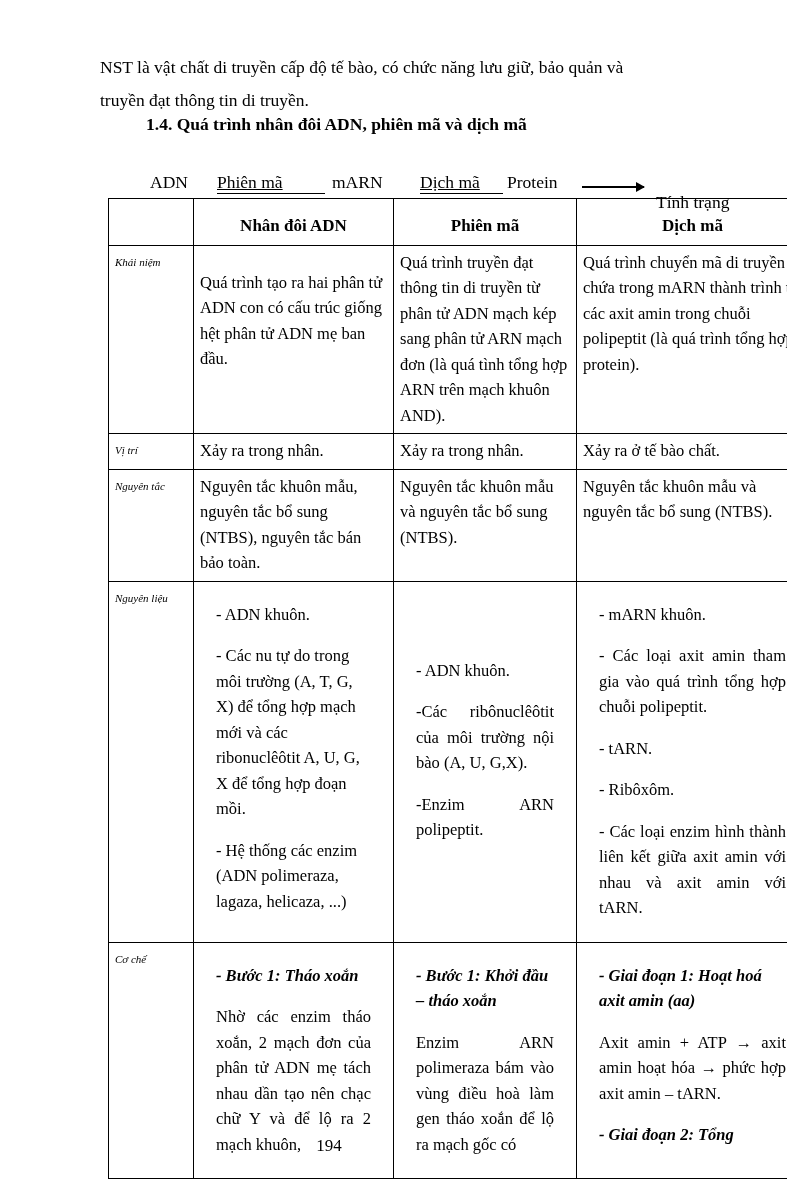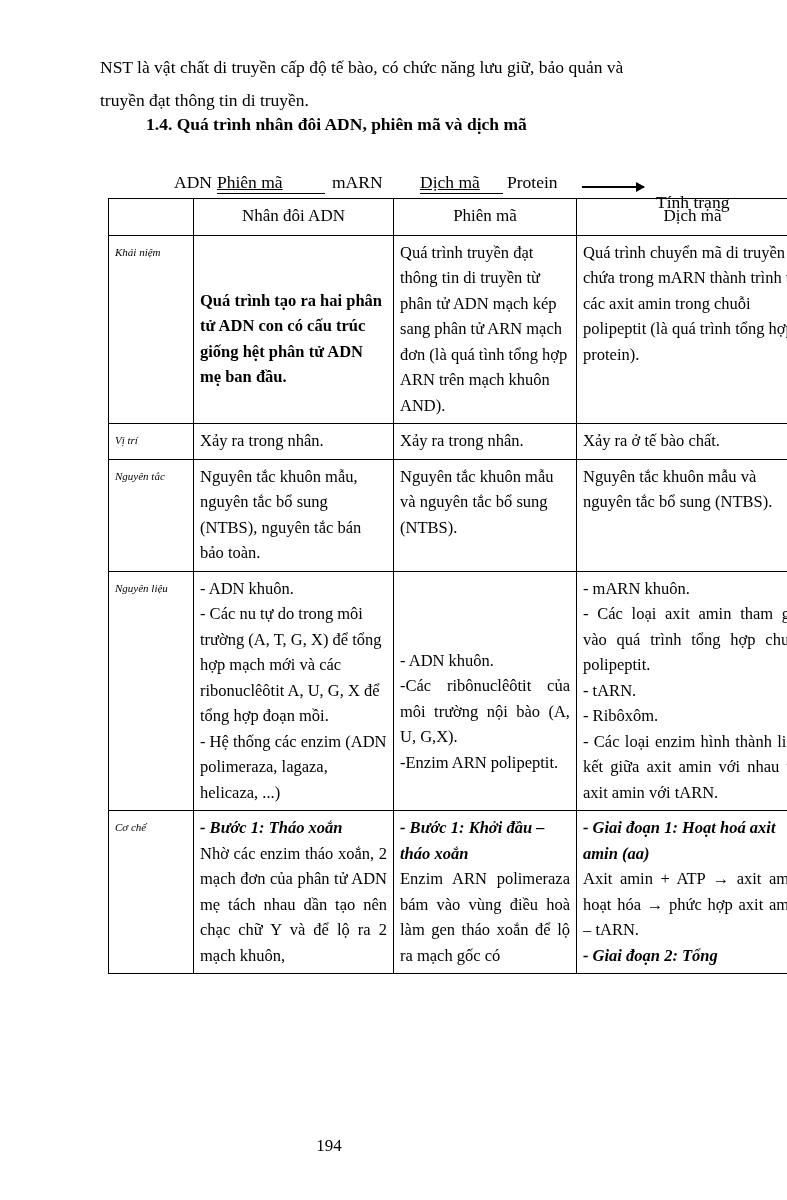--- a/index.html
+++ b/index.html
@@ -55,21 +55,21 @@
   .flow {
     position: absolute;
     left: 150px;
     top: 172px;
     width: 620px;
     height: 26px;
     font-size: 17.5px;
     white-space: nowrap;
   }
   .flow span { position: absolute; top: 0; }
-  .flow .f-adn   { left: 0px; margin-left: 24px; }
+  .flow .f-adn   { left: 0px; }
   .flow .f-pm    { left: 67px; text-decoration: underline; }
   .flow .f-marn  { left: 182px; }
   .flow .f-dm    { left: 270px; text-decoration: underline; }
   .flow .f-prot  { left: 357px; }
   .flow .f-tt    { left: 506px; margin-top: 20px; }
   .flow .arrow1 {
     position: absolute;
     left: 67px; top: 21px;
     width: 108px; height: 1px;
     background: #000;
@@ -108,41 +108,41 @@
   }
   table.main td, table.main th {
     border: 1px solid #000;
     vertical-align: top;
     padding: 4px 6px 5px 6px;
     text-align: left;
     font-weight: normal;
   }
   table.main th {
     text-align: center;
-    font-weight: normal;
+    font-weight: bold;
     font-size: 17px;
-    padding: 4px 4px 6px 4px;
+    padding: 14px 4px 6px 4px;
   }
   col.c0 { width: 85px; }
   col.c1 { width: 200px; }
   col.c2 { width: 183px; }
   col.c3 { width: 232px; }
 
   td.rowlabel {
     text-align: center;
     vertical-align: middle;
     font-style: italic;
     font-weight: bold;
     font-size: 11px;
     line-height: 24px;
   }
   .just { text-align: justify; text-align-last: left; }
   .justall { text-align: justify; }
   .bi { font-weight: bold; font-style: italic; }
-  p.cell { margin: 0; font-family: Liberation Serif, serif; }
+  p.cell { margin: 16px; font-family: Liberation Serif, serif; }
   p.cell + p.cell { margin-top: 0px; }
 
   .pageno {
     position: absolute;
     left: 0;
     top: 1136px;
     width: 658px;
     text-align: center;
     font-size: 17px;
   }
@@ -182,21 +182,21 @@
       <tr>
         <th></th>
         <th>Nhân đôi ADN</th>
         <th>Phiên mã</th>
         <th>Dịch mã</th>
       </tr>
     </thead>
     <tbody>
       <tr>
         <td class="rowlabel">Khái niệm</td>
-        <td class="just" style="padding-top:52px;font-weight:bold;">Quá trình tạo ra hai phân tử ADN con có cấu trúc giống hệt phân tử ADN mẹ ban đầu.</td>
+        <td class="just" style="padding-top:24px;">Quá trình tạo ra hai phân tử ADN con có cấu trúc giống hệt phân tử ADN mẹ ban đầu.</td>
         <td class="just">Quá trình truyền đạt thông tin di truyền từ phân tử ADN mạch kép sang phân tử ARN mạch đơn (là quá tình tổng hợp ARN trên mạch khuôn AND).</td>
         <td class="just">Quá trình chuyển mã di truyền chứa trong mARN thành trình tự các axit amin trong chuỗi polipeptit (là quá trình tổng hợp protein).</td>
       </tr>
       <tr>
         <td class="rowlabel">Vị trí</td>
         <td>Xảy ra trong nhân.</td>
         <td>Xảy ra trong nhân.</td>
         <td>Xảy ra ở tế bào chất.</td>
       </tr>
       <tr>

